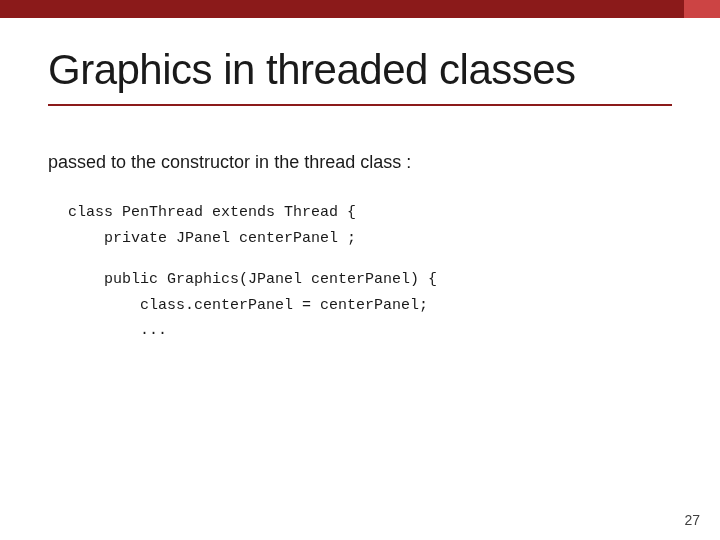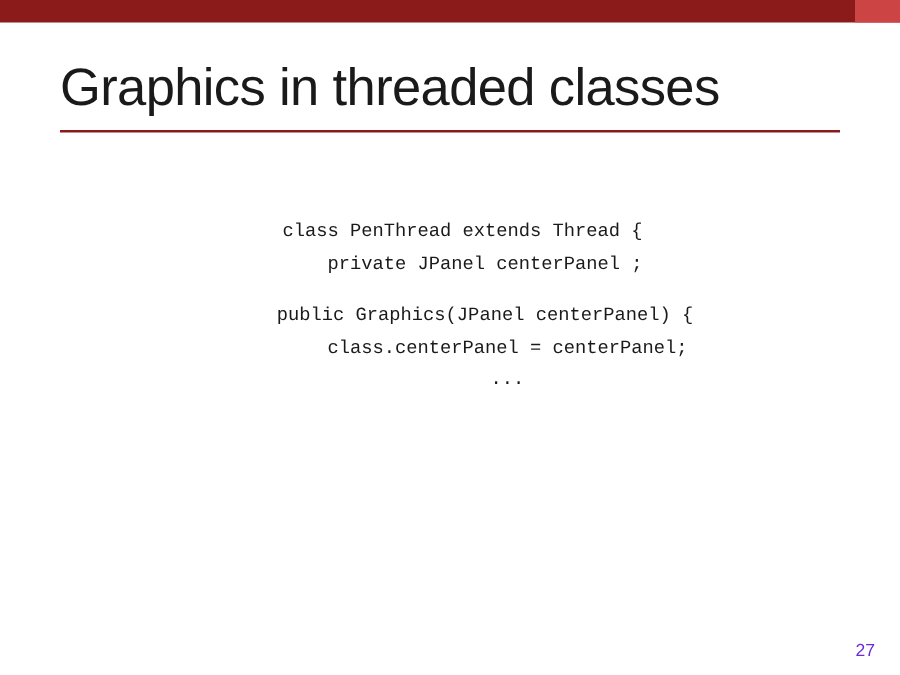--- a/index.html
+++ b/index.html
@@ -69,50 +69,50 @@
     .code-block {
       font-family: 'Courier New', Courier, monospace;
       font-size: 15px;
       color: #1a1a1a;
       line-height: 1.7;
       padding-left: 20px;
     }
 
     .code-line {
       white-space: pre;
-      text-align: center;
     }
 
     .spacer {
       height: 16px;
     }
 
     .slide-number {
       position: absolute;
       bottom: 12px;
       right: 20px;
       font-size: 14px;
-      color: #6d28d9;
+      color: #404040;
     }
   </style>
 </head>
 <body>
 
 <div class="top-bar">
   <div class="corner-box"></div>
 </div>
 
 <div class="slide-content">
 
   <h1 class="title">Graphics in threaded classes</h1>
 
   <div class="title-divider"></div>
 
   <div class="subtitle">
     <br>
+    <span>passed to the constructor in the thread class :</span>
   </div>
 
   <div class="code-block">
     <div class="code-line">class PenThread extends Thread {</div>
     <div class="code-line">    private JPanel centerPanel ;</div>
     <div class="spacer"></div>
     <div class="code-line">    public Graphics(JPanel centerPanel) {</div>
     <div class="code-line">        class.centerPanel = centerPanel;</div>
     <div class="code-line">        ...</div>
   </div>

